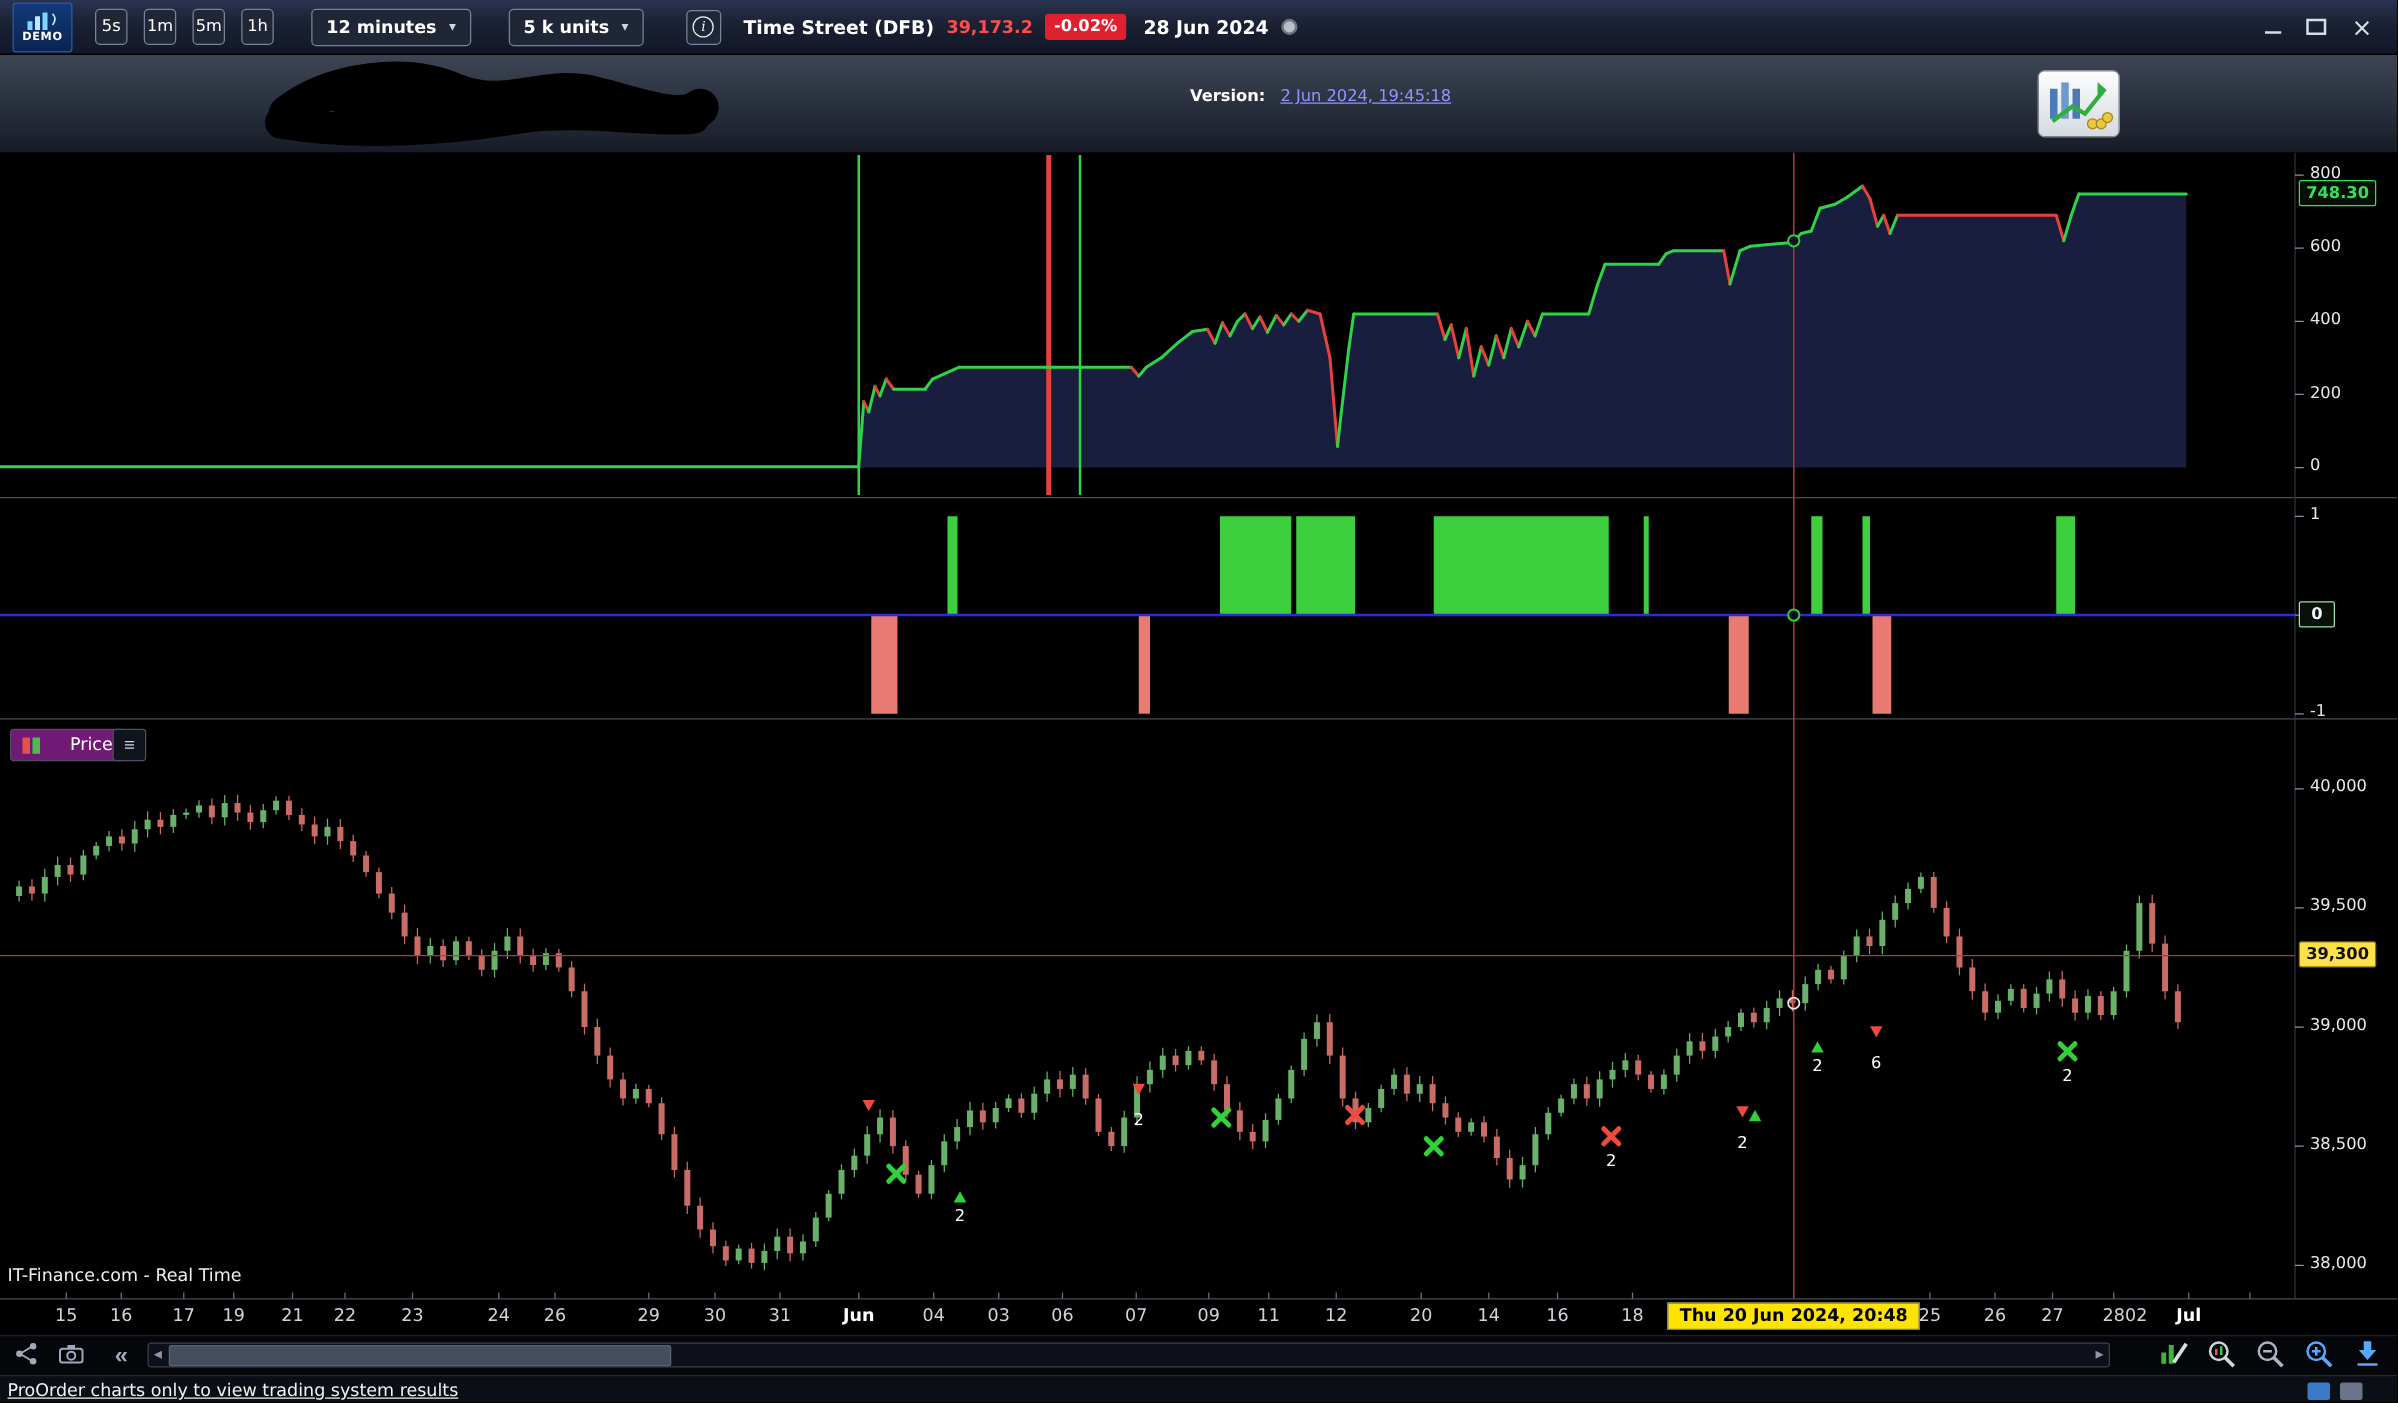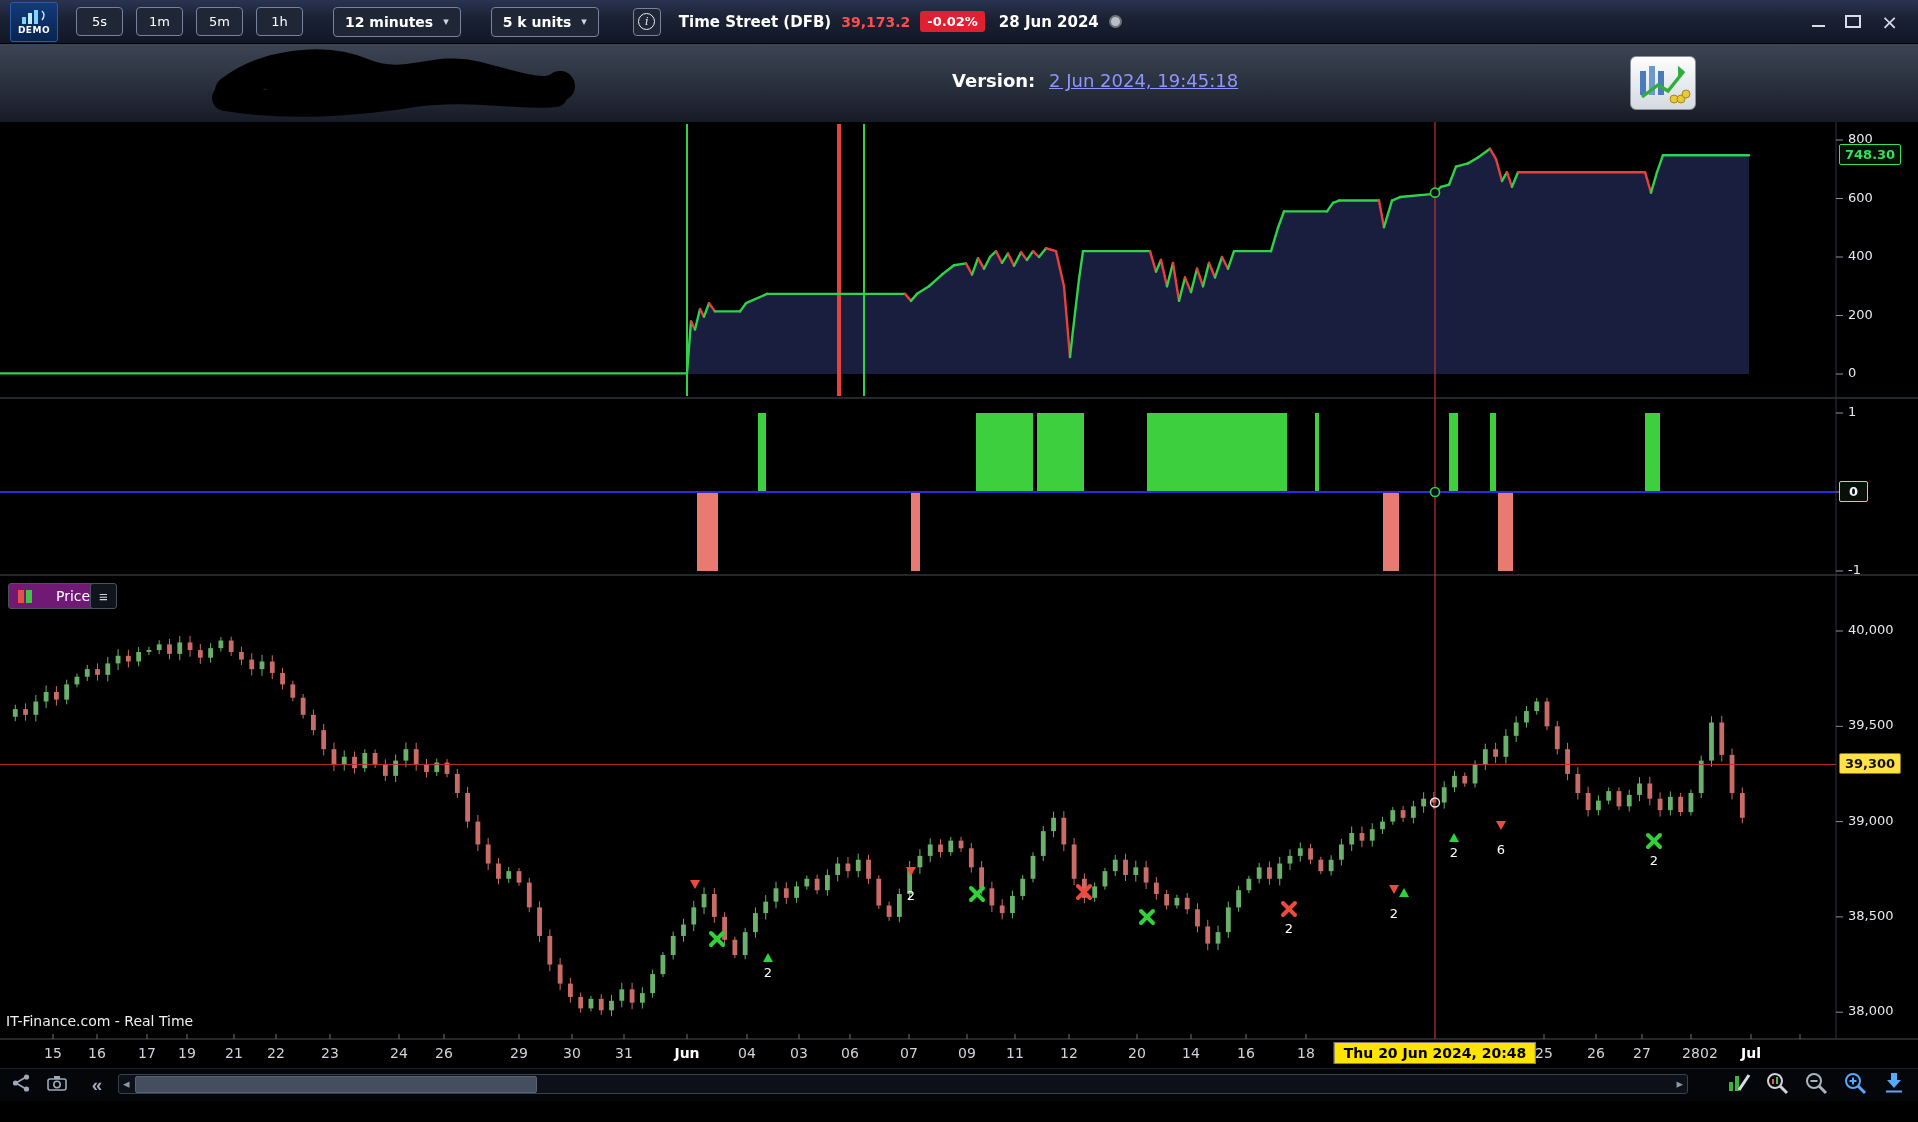--- a/index.html
+++ b/index.html
@@ -6,21 +6,21 @@
   #app{position:relative;width:1918px;height:1122px;background:#000;overflow:hidden;
        font-family:"DejaVu Sans","Liberation Sans",sans-serif;-webkit-font-smoothing:antialiased;}
   
   #topbar{position:absolute;left:0;top:0;width:100%;height:44px;box-sizing:border-box;
           background:linear-gradient(#2a3350 0%,#1a2133 45%,#111726 100%);
           display:flex;align-items:center;gap:10px;padding:0 10px;border-bottom:1px solid #000;}
   .logo{width:46px;height:38px;background:linear-gradient(#123a7a,#0a2450);border:1px solid #2b5ca8;
         border-radius:3px;display:flex;flex-direction:column;align-items:center;justify-content:center;gap:1px;}
   .logo-text{font-size:9px;font-weight:bold;color:#fff;letter-spacing:.5px;}
   #tfGroup{display:flex;gap:13px;margin-left:8px;}
-  .tf-btn{width:47px;height:29px;background:#1f2737;border:1px solid #77839c;border-radius:4px;
+  .tf-btn{width:26px;height:29px;background:#1f2737;border:1px solid #77839c;border-radius:4px;
           color:#fff;font-size:13px;display:inline-flex;align-items:center;justify-content:center;
           font-family:inherit;padding:0;}
   .dropdown{height:30px;background:#1f2737;border:1px solid #77839c;border-radius:4px;color:#fff;
             font-size:14px;font-weight:bold;display:inline-flex;align-items:center;gap:10px;
             padding:0 11px;margin-left:20px;font-family:inherit;}
   .chev{font-size:11px;color:#cfd6e4;}
   .info-btn{width:28px;height:28px;margin-left:24px;background:#1f2737;border:1px solid #77839c;
             border-radius:4px;display:inline-flex;align-items:center;justify-content:center;padding:0;}
   .i-circle{display:inline-block;width:15px;height:15px;border:1.5px solid #e9eef7;border-radius:50%;
             font-size:11px;line-height:15px;text-align:center;color:#e9eef7;font-style:italic;
@@ -31,21 +31,21 @@
   .date{color:#fff;font-weight:bold;font-size:15px;margin-left:4px;}
   .rec-dot{width:13px;height:13px;border-radius:50%;background:#b9bec8;border:2px solid #6e747e;box-sizing:border-box;}
   .win-controls{margin-left:auto;display:flex;align-items:center;gap:20px;color:#d7dde8;margin-right:10px;}
   .wc-min{display:inline-block;width:13px;height:9px;border-bottom:2px solid #d7dde8;}
   .wc-max{display:inline-block;width:12px;height:9px;border:2px solid #d7dde8;}
   .wc-close{font-size:20px;line-height:1;cursor:default;}
   
   #header{position:absolute;top:44px;left:0;width:100%;height:78px;
           background:linear-gradient(#3d4554,#262d3a 60%,#161b26);}
   #scribble{position:absolute;left:205px;top:2px;}
-  #versionWrap{position:absolute;left:952px;top:26px;font-size:18px;}
+  #versionWrap{position:absolute;left:952px;top:26px;font-size:13px;}
   .vlabel{color:#fff;font-weight:bold;margin-right:8px;}
   .vlink{color:#8f95ff;text-decoration:underline;cursor:pointer;}
   #headerTool{position:absolute;left:1630px;top:12px;width:66px;height:54px;
               background:linear-gradient(#fdfdfd,#d4dae1);border:1px solid #8a9099;border-radius:6px;
               display:flex;align-items:center;justify-content:center;padding:0;}
   
   #chart{position:absolute;top:122px;left:0;width:1918px;height:918px;background:#000;}
   #plot{position:absolute;left:0;top:0;}
   .ylab{position:absolute;left:1848px;color:#e6e9ee;font-size:13px;white-space:nowrap;}
   .valbox{position:absolute;left:1839px;font-size:13px;font-weight:bold;padding:2px 5px;border-radius:2px;z-index:3;}
@@ -790,14 +790,19 @@
       </button>
       <button class="rt-btn">
         <svg width="26" height="24" viewBox="0 0 26 24">
           <polygon points="9,2 15,2 15,9 19,9 12,17 5,9 9,9" fill="#57a8ff"></polygon>
           <line x1="4" y1="20.5" x2="20" y2="20.5" stroke="#57a8ff" stroke-width="2"></line>
         </svg>
       </button>
     </div>
   </div>
 
+  <div id="statusbar">
+    <span id="statusText">ProOrder charts only to view trading system results</span>
+    <span class="sb-ico b"></span>
+    <span class="sb-ico g"></span>
+  </div>
 
 </div>
 
 </body></html>

